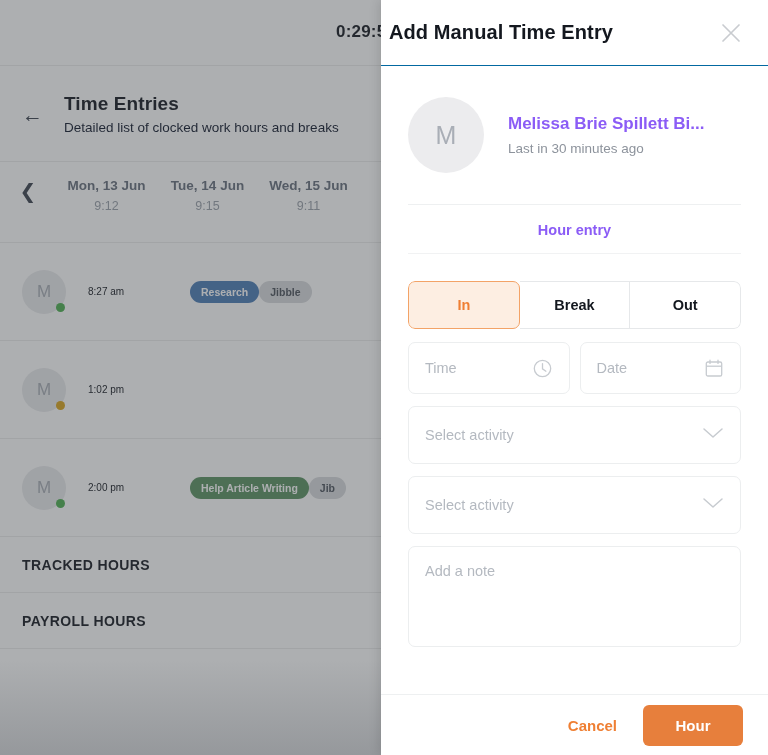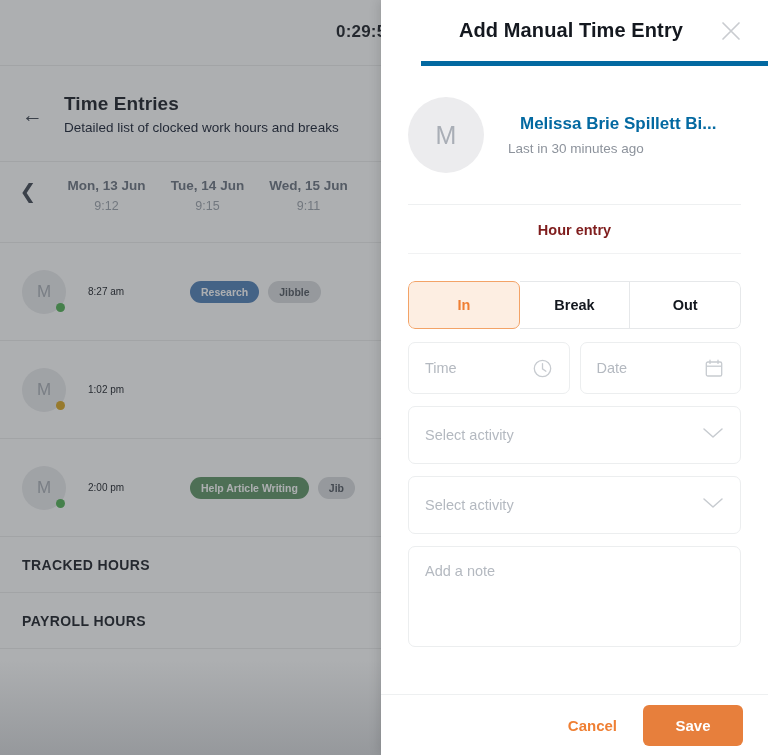--- a/index.html
+++ b/index.html
@@ -81,21 +81,21 @@
   .dot {
     position: absolute; right: 1px; bottom: 2px;
     width: 9px; height: 9px; border-radius: 50%;
   }
   .dot.green { background: #4caf50; }
   .dot.amber { background: #d9a41c; }
   .entry-time {
     font-size: 10px; color: #14181f; margin-left: 22px;
     width: 96px; flex: none;
   }
-  .badges { display: flex; align-items: center; gap: 9px; margin-left: 6px; }
+  .badges { display: flex; align-items: center; margin-left: 6px; }
   .badge {
     font-size: 10.5px; font-weight: bold; color: #ffffff;
     padding: 5px 11px; border-radius: 11px; white-space: nowrap;
   }
   .badge.blue  { background: #4b7cb5; }
   .badge.green { background: #5a9161; }
   .badge.grey  { background: #d7d9dc; color: #4b515b; }
 
   .sumrow {
     height: 56px; display: flex; align-items: center;
@@ -120,24 +120,23 @@
   
   .drawer {
     position: absolute; right: 0; top: 0;
     width: 387px; height: 755px;
     background: #ffffff;
     box-shadow: -2px 0 10px rgba(0,0,0,0.12);
     display: flex; flex-direction: column;
   }
   .drawer-header {
     height: 66px; flex: none;
-    border-bottom: 5px solid #0369a1;
+    border-bottom: 1px solid #0369a1;
     display: flex; align-items: center;
-    padding: 0 20px 0 38px;
-    margin-left: 40px;
+    padding: 0 20px 0 8px;
   }
   .drawer-title {
     flex: 1; font-size: 20px; font-weight: bold; color: #14181f;
     letter-spacing: .1px;
   }
   .close-btn {
     width: 34px; height: 34px; display: flex; align-items: center;
     justify-content: center; cursor: pointer;
   }
   .close-btn svg { display: block; }
@@ -146,35 +145,35 @@
 
   .user-block { display: flex; align-items: center; padding-top: 31px; }
   .avatar-lg {
     width: 76px; height: 76px; border-radius: 50%;
     background: #ececee; flex: none;
     display: flex; align-items: center; justify-content: center;
     color: #a9aeb6; font-size: 25px;
   }
   .user-text { margin-left: 24px; min-width: 0; }
   .user-name {
-    font-size: 17px; font-weight: bold; color: #0369a1;
-    white-space: nowrap; overflow: hidden; margin-left: 12px;
+    font-size: 17px; font-weight: bold; color: #8b5cf6;
+    white-space: nowrap; overflow: hidden;
   }
   .user-last { font-size: 13.5px; color: #8d939c; margin-top: 7px; }
 
   
   .tabs {
     display: flex; margin-top: 31px;
     border-top: 1px solid #eef0f1;
     border-bottom: 1px solid #f1f2f3;
     position: relative;
   }
   .tab {
     flex: 1; text-align: center; padding: 17px 0 15px;
-    font-size: 14.5px; font-weight: bold; color: #7f1d1d;
+    font-size: 14.5px; font-weight: bold; color: #8b5cf6;
     cursor: pointer; position: relative;
   }
   .tab.active { color: #f07c2e; }
   .tab.active::after {
     content: ""; position: absolute; left: 0; right: 0; bottom: -1px;
     height: 3px; background: #f5823a; border-radius: 2px;
   }
 
   
   .segmented {
@@ -385,17 +384,17 @@
       </div>
 
       <div class="note">
         <span class="ph">Add a note</span>
       </div>
 
     </div>
 
     <div class="drawer-footer">
       <button class="cancel-btn">Cancel</button>
-      <button class="save-btn">Save</button>
+      <button class="save-btn">Hour</button>
     </div>
 
   </div>
 </div>
 
 </body></html>

